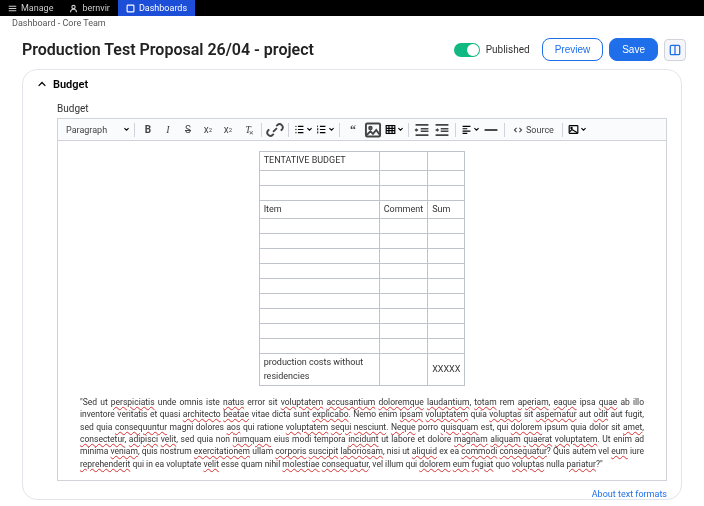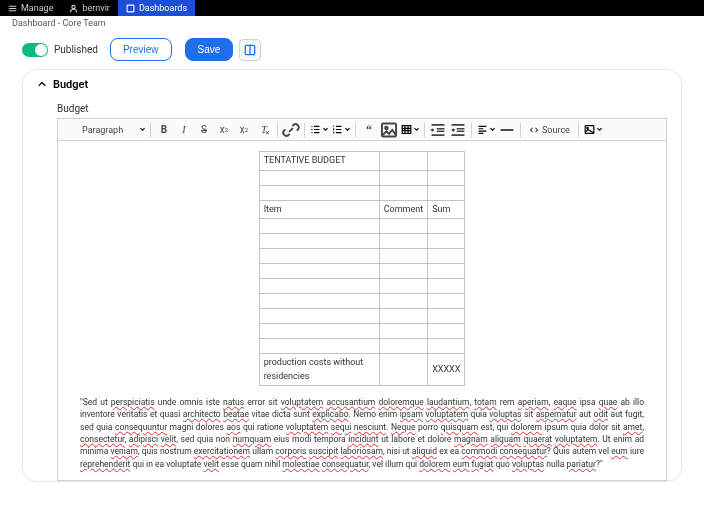--- a/index.html
+++ b/index.html
@@ -15,34 +15,34 @@
 .crumbrow { height: 14px; display: flex; align-items: center; padding: 0 12px; font-size: 9px; color: #555; border-bottom: 1px solid transparent; }
 
 
 .titlerow { display: flex; align-items: center; padding: 8px 18px 8px 22px; }
 .titlerow h1 { font-size: 16px; font-weight: 600; color: #222; flex: 1; }
 .toggle { width: 26px; height: 14px; background: #10b981; border-radius: 7px; position: relative; margin-right: 6px; }
 .toggle::after { content: ""; position: absolute; right: 1px; top: 1px; width: 12px; height: 12px; background: #fff; border-radius: 50%; }
 .pub-label { font-size: 10px; color: #333; margin-right: 12px; }
 .btn { border-radius: 8px; padding: 5px 12px; font-size: 10px; cursor: pointer; border: 1px solid; }
 .btn-outline { background: #fff; color: #1f6feb; border-color: #1f6feb; margin-right: 6px; }
-.btn-primary { background: #1f6feb; color: #fff; border-color: #1f6feb; margin-right: 6px; margin-left: 7px; }
+.btn-primary { background: #1f6feb; color: #fff; border-color: #1f6feb; margin-right: 6px; }
 .iconbtn { width: 22px; height: 22px; border: 1px solid #d0d4da; border-radius: 4px; display: flex; align-items: center; justify-content: center; background: #f4f6f9; cursor: pointer; }
 .iconbtn svg { width: 12px; height: 12px; stroke: #1f6feb; }
 
 
 .panel { margin: 0 22px; border: 1px solid #e2e5ea; border-radius: 15px; padding: 0; }
 .collapser { display: flex; align-items: center; gap: 6px; padding: 8px 14px; font-size: 11px; font-weight: 600; cursor: pointer; }
 .collapser svg { width: 10px; height: 10px; }
 
 .field-label { font-size: 10px; padding: 4px 14px 4px 34px; color: #333; }
 
 
 .editor-wrap { margin: 0 14px 0 34px; }
-.ck-toolbar { border: 1px solid #d0d4da; border-bottom: none; background: #fafbfc; display: flex; align-items: center; padding: 3px 22px; gap: 2px; height: 22px; }
+.ck-toolbar { border: 1px solid #d0d4da; border-bottom: none; background: #fafbfc; display: flex; align-items: center; padding: 3px 6px; gap: 2px; height: 22px; }
 .ck-btn { width: 18px; height: 16px; display: flex; align-items: center; justify-content: center; font-size: 10px; color: #444; cursor: pointer; border-radius: 2px; }
 .ck-sep { width: 1px; height: 14px; background: #d0d4da; margin: 0 2px; }
 .ck-select { font-size: 9px; border: none; background: transparent; padding: 0 2px; width: 58px; cursor: pointer; color: #444; }
 .ck-drop { display: flex; align-items: center; }
 .ck-drop svg { width: 7px; height: 7px; margin-left: 1px; }
 
 .ck-content { border: 1px solid #d0d4da; min-height: 280px; padding: 10px 22px; font-size: 9px; line-height: 1.5; color: #333; overflow: hidden; }
 .ck-content table { border-collapse: collapse; margin: 0 auto 10px; }
 .ck-content td { border: 1px solid #bfc4cc; padding: 2px 4px; font-size: 9px; height: 15px; min-width: 30px; }
 .ck-content td.item-col { width: 120px; }
@@ -78,20 +78,21 @@
     <svg viewBox="0 0 12 12">
         <rect x="1.5" y="1.5" width="9" height="9" rx="1"></rect>
       </svg>
     <span>Dashboards</span>
   </div>
 </div>
 
 <div class="crumbrow">Dashboard - Core Team</div>
 
 <div class="titlerow">
+  <h1>Production Test Proposal 26/04 - project</h1>
   <div class="toggle"></div>
   <span class="pub-label">Published</span>
   <button class="btn btn-outline">Preview</button>
   <button class="btn btn-primary">Save</button>
   <div class="iconbtn">
     <svg viewBox="0 0 14 14">
         <rect x="1.5" y="1.5" width="11" height="11" rx="1.5"></rect>
         <path d="M7 1.5v11"></path>
       </svg>
   </div>
@@ -286,13 +287,16 @@
               <td class="item-col">production costs without residencies</td>
               <td class="comment-col"></td>
               <td class="sum-col">XXXXX</td>
             </tr>
       </tbody>
         </table>
       <p class="para"><span>"Sed ut </span><u>perspiciatis</u><span> unde omnis iste </span><u>natus</u><span> error sit </span><u>voluptatem</u><span> </span><u>accusantium</u><span> </span><u>doloremque</u><span> </span><u>laudantium</u><span>, </span><u>totam</u><span> rem </span><u>aperiam</u><span>, </span><u>eaque</u><span> ipsa </span><u>quae</u><span> ab illo inventore veritatis et quasi </span><u>architecto</u><span> </span><u>beatae</u><span> vitae dicta sunt </span><u>explicabo</u><span>. Nemo enim </span><u>ipsam</u><span> </span><u>voluptatem</u><span> quia </span><u>voluptas</u><span> sit </span><u>aspernatur</u><span> aut </span><u>odit</u><span> aut fugit, sed quia </span><u>consequuntur</u><span> magni dolores </span><u>aos</u><span> qui ratione </span><u>voluptatem</u><span> </span><u>sequi</u><span> </span><u>nesciunt</u><span>. </span><u>Neque</u><span> porro </span><u>quisquam</u><span> est, qui </span><u>dolorem</u><span> ipsum quia dolor sit </span><u>amet</u><span>, </span><u>consectetur</u><span>, </span><u>adipisci</u><span> </span><u>velit</u><span>, sed quia non </span><u>numquam</u><span> eius modi tempora </span><u>incidunt</u><span> ut labore et dolore </span><u>magnam</u><span> </span><u>aliquam</u><span> </span><u>quaerat</u><span> </span><u>voluptatem</u><span>. Ut enim ad minima </span><u>veniam</u><span>, quis nostrum </span><u>exercitationem</u><span> ullam </span><u>corporis</u><span> </span><u>suscipit</u><span> </span><u>laboriosam</u><span>, nisi ut </span><u>aliquid</u><span> ex ea </span><u>commodi</u><span> </span><u>consequatur</u><span>? Quis autem vel </span><u>eum</u><span> iure </span><u>reprehenderit</u><span> qui in ea voluptate </span><u>velit</u><span> esse quam nihil </span><u>molestiae</u><span> </span><u>consequatur</u><span>, vel illum qui </span><u>dolorem</u><span> </span><u>eum</u><span> </span><u>fugiat</u><span> quo </span><u>voluptas</u><span> nulla </span><u>pariatur</u><span>?"</span></p>
     </div>
   </div>
 
+  <div class="footer-link">
+    <a>About text formats</a>
+  </div>
 </div>
 
 </body></html>

